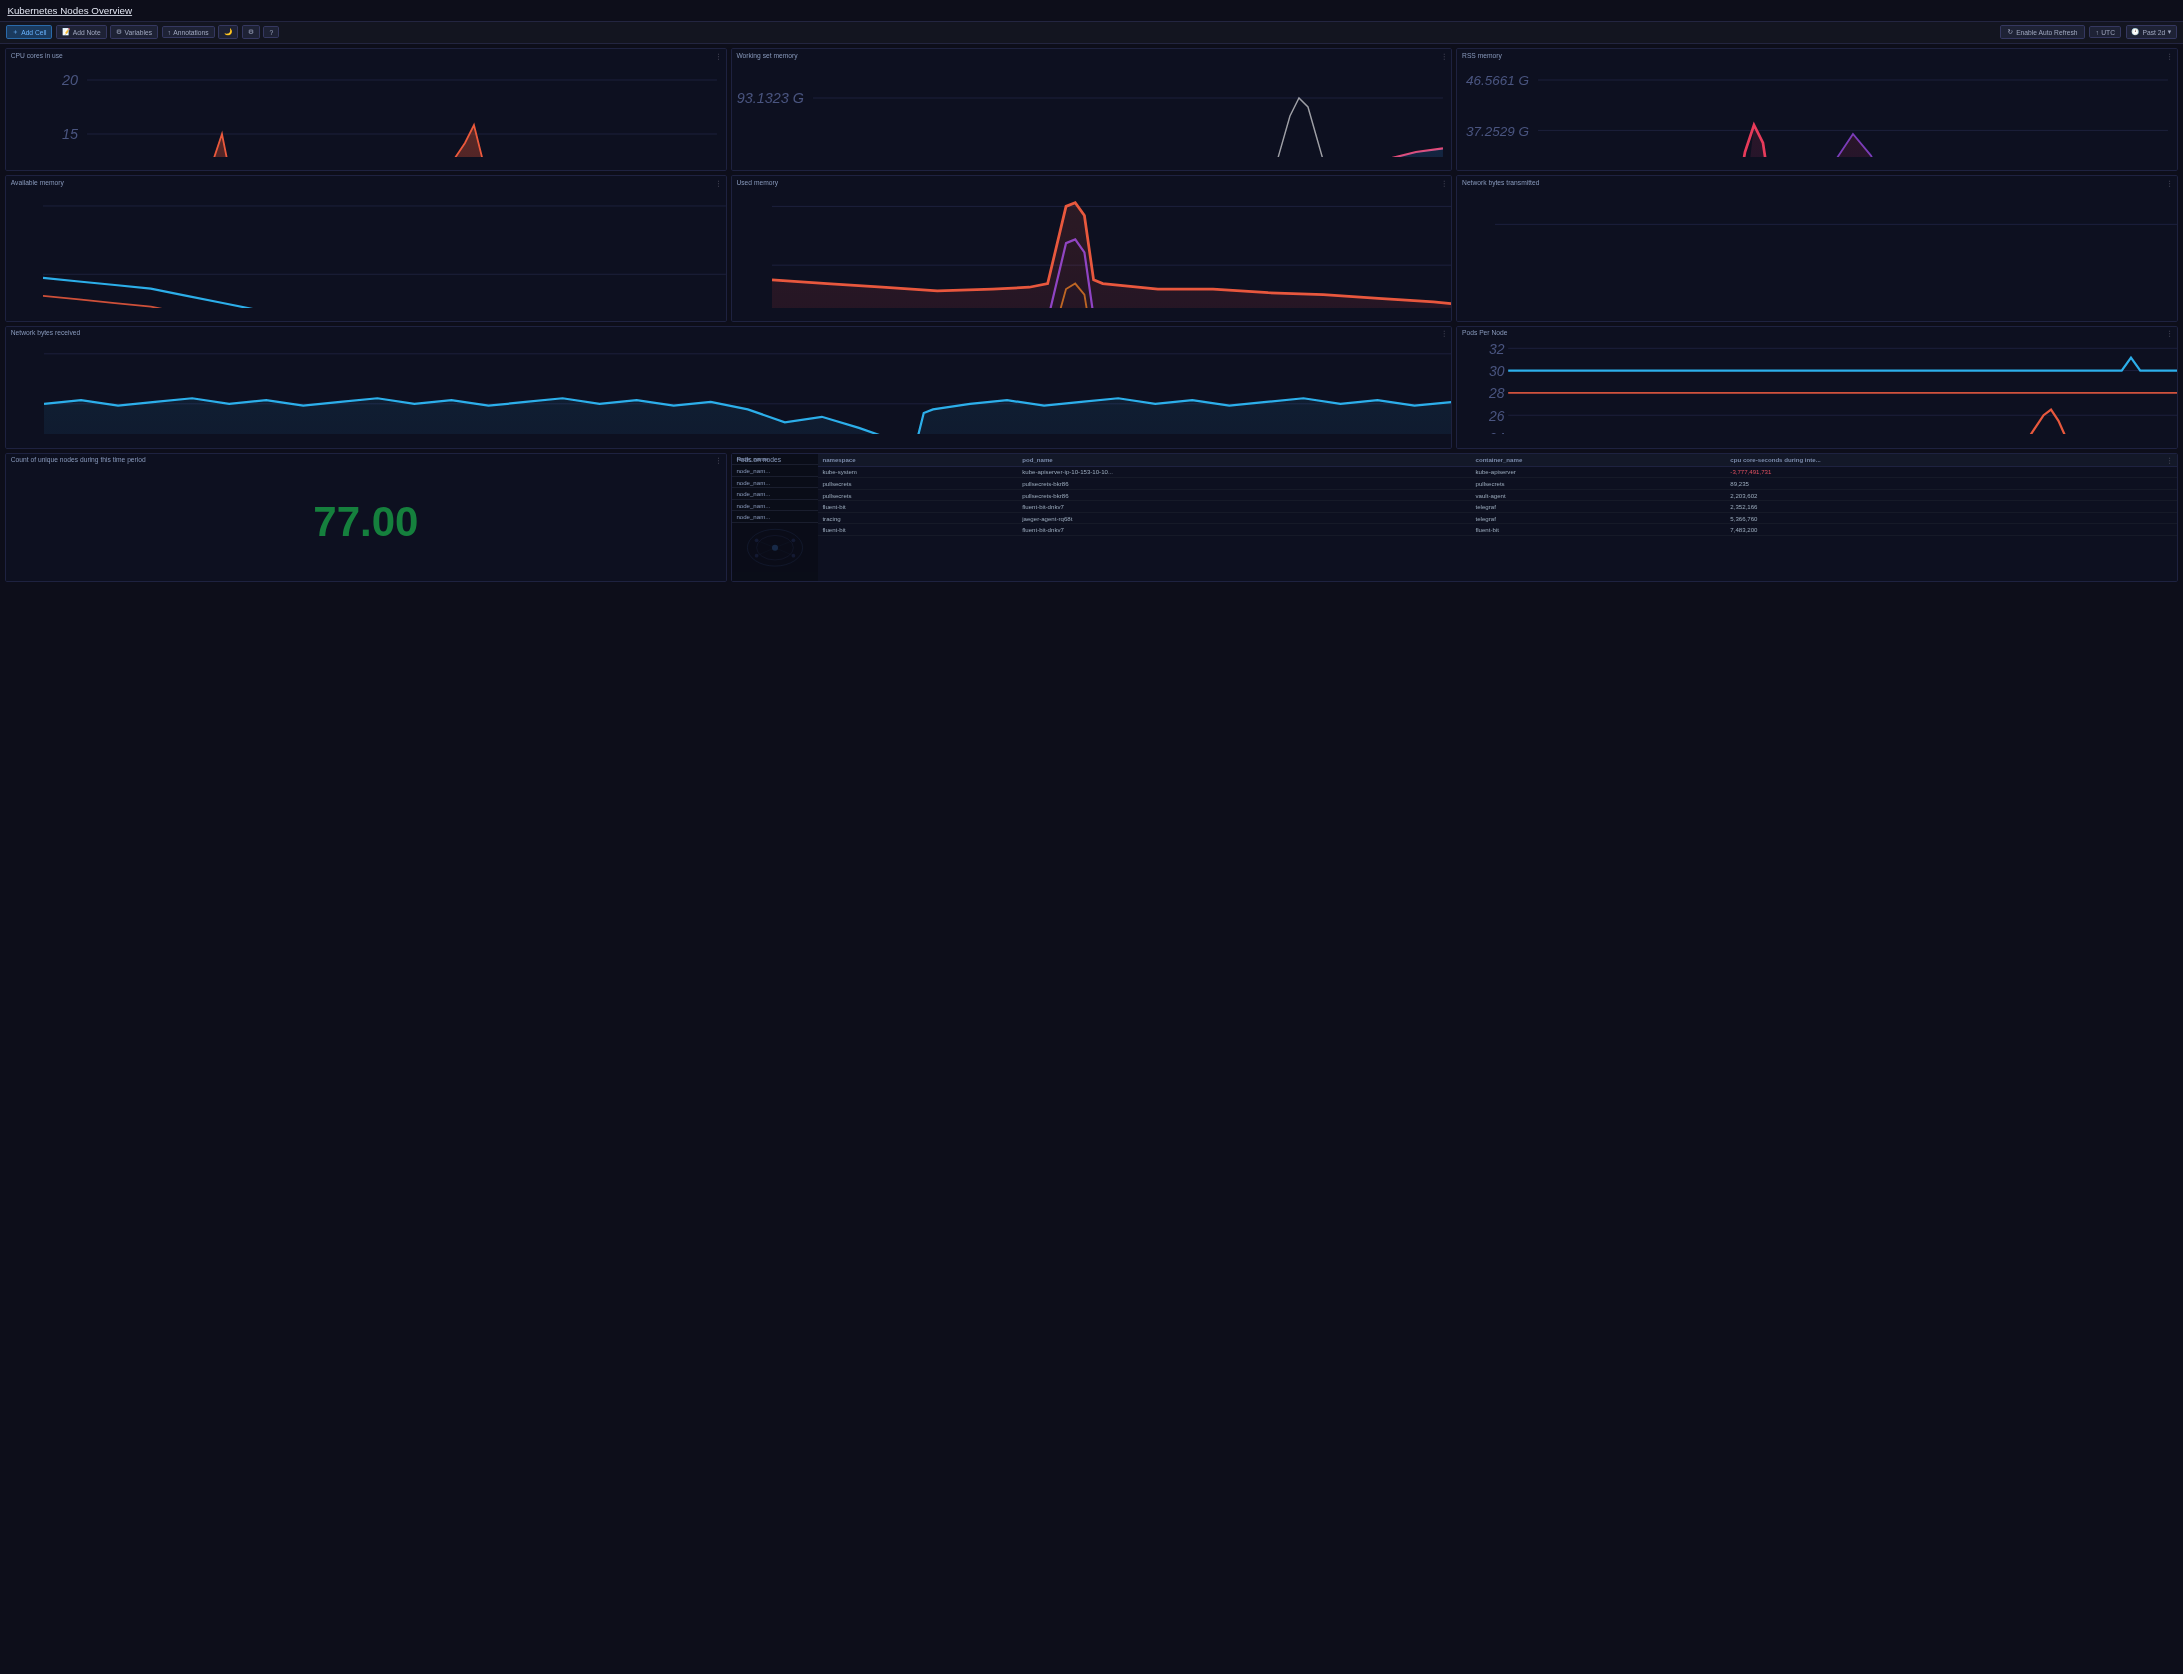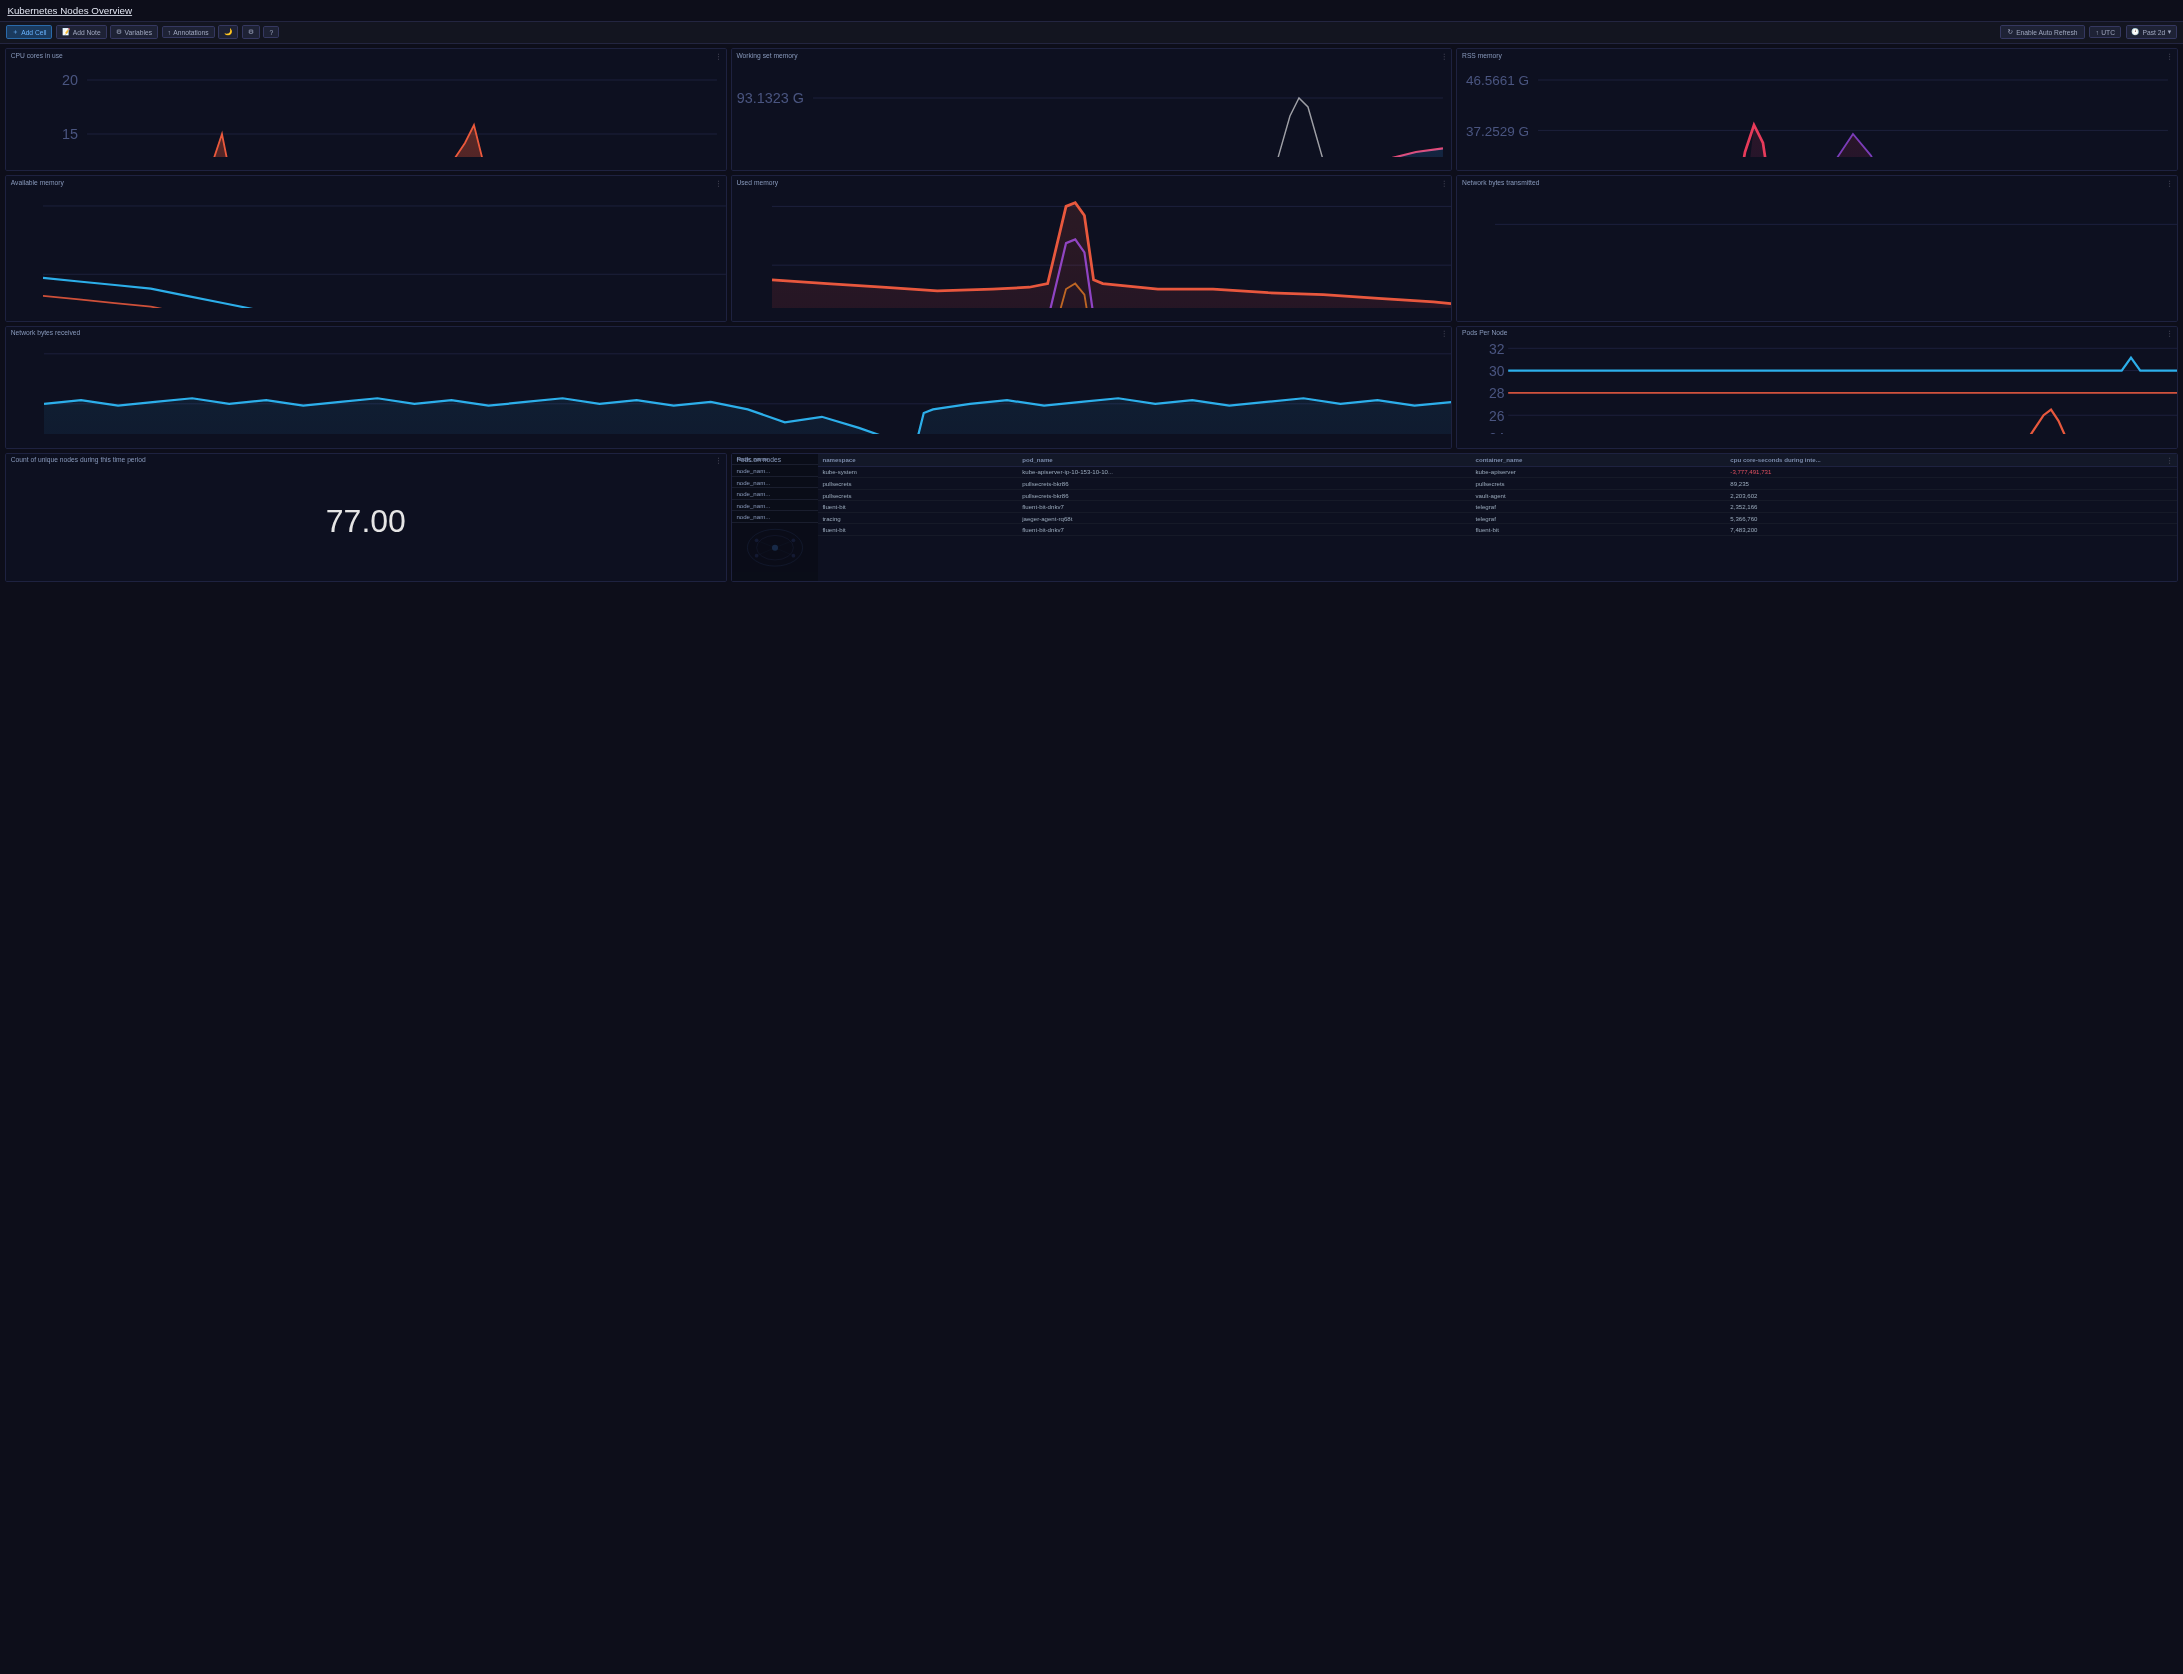--- a/index.html
+++ b/index.html
@@ -108,20 +108,21 @@
       cursor: pointer;
       z-index: 2;
     }
 
     
     .chart-area {
       margin-top: 12.3px;
       width: 100%;
       position: relative;
       overflow: hidden;
+      font-style: italic;
     }
     .chart-svg {
       width: 100%;
       display: block;
     }
 
     
     .row1 { grid-row: 1; height: 123px; }
 
     
@@ -137,23 +138,23 @@
     
     .net-recv { grid-row: 3; grid-column: 1 / 3; height: 123px; }
     .pods-per-node { grid-row: 3; grid-column: 3; height: 123px; }
 
     
     .count-nodes { grid-row: 4; grid-column: 1; height: 129px; }
     .pods-on-nodes { grid-row: 4; grid-column: 2 / 4; height: 129px; }
 
     
     .big-number {
-      font-size: 32px;
-      font-weight: 400;
-      color: #e5e5e5;
+      font-size: 42px;
+      font-weight: 700;
+      color: #15803d;
       display: flex;
       align-items: center;
       justify-content: center;
       height: calc(100% - 14.7px);
       margin-top: 12.3px;
     }
 
     
     .table-panel {
       display: flex;

